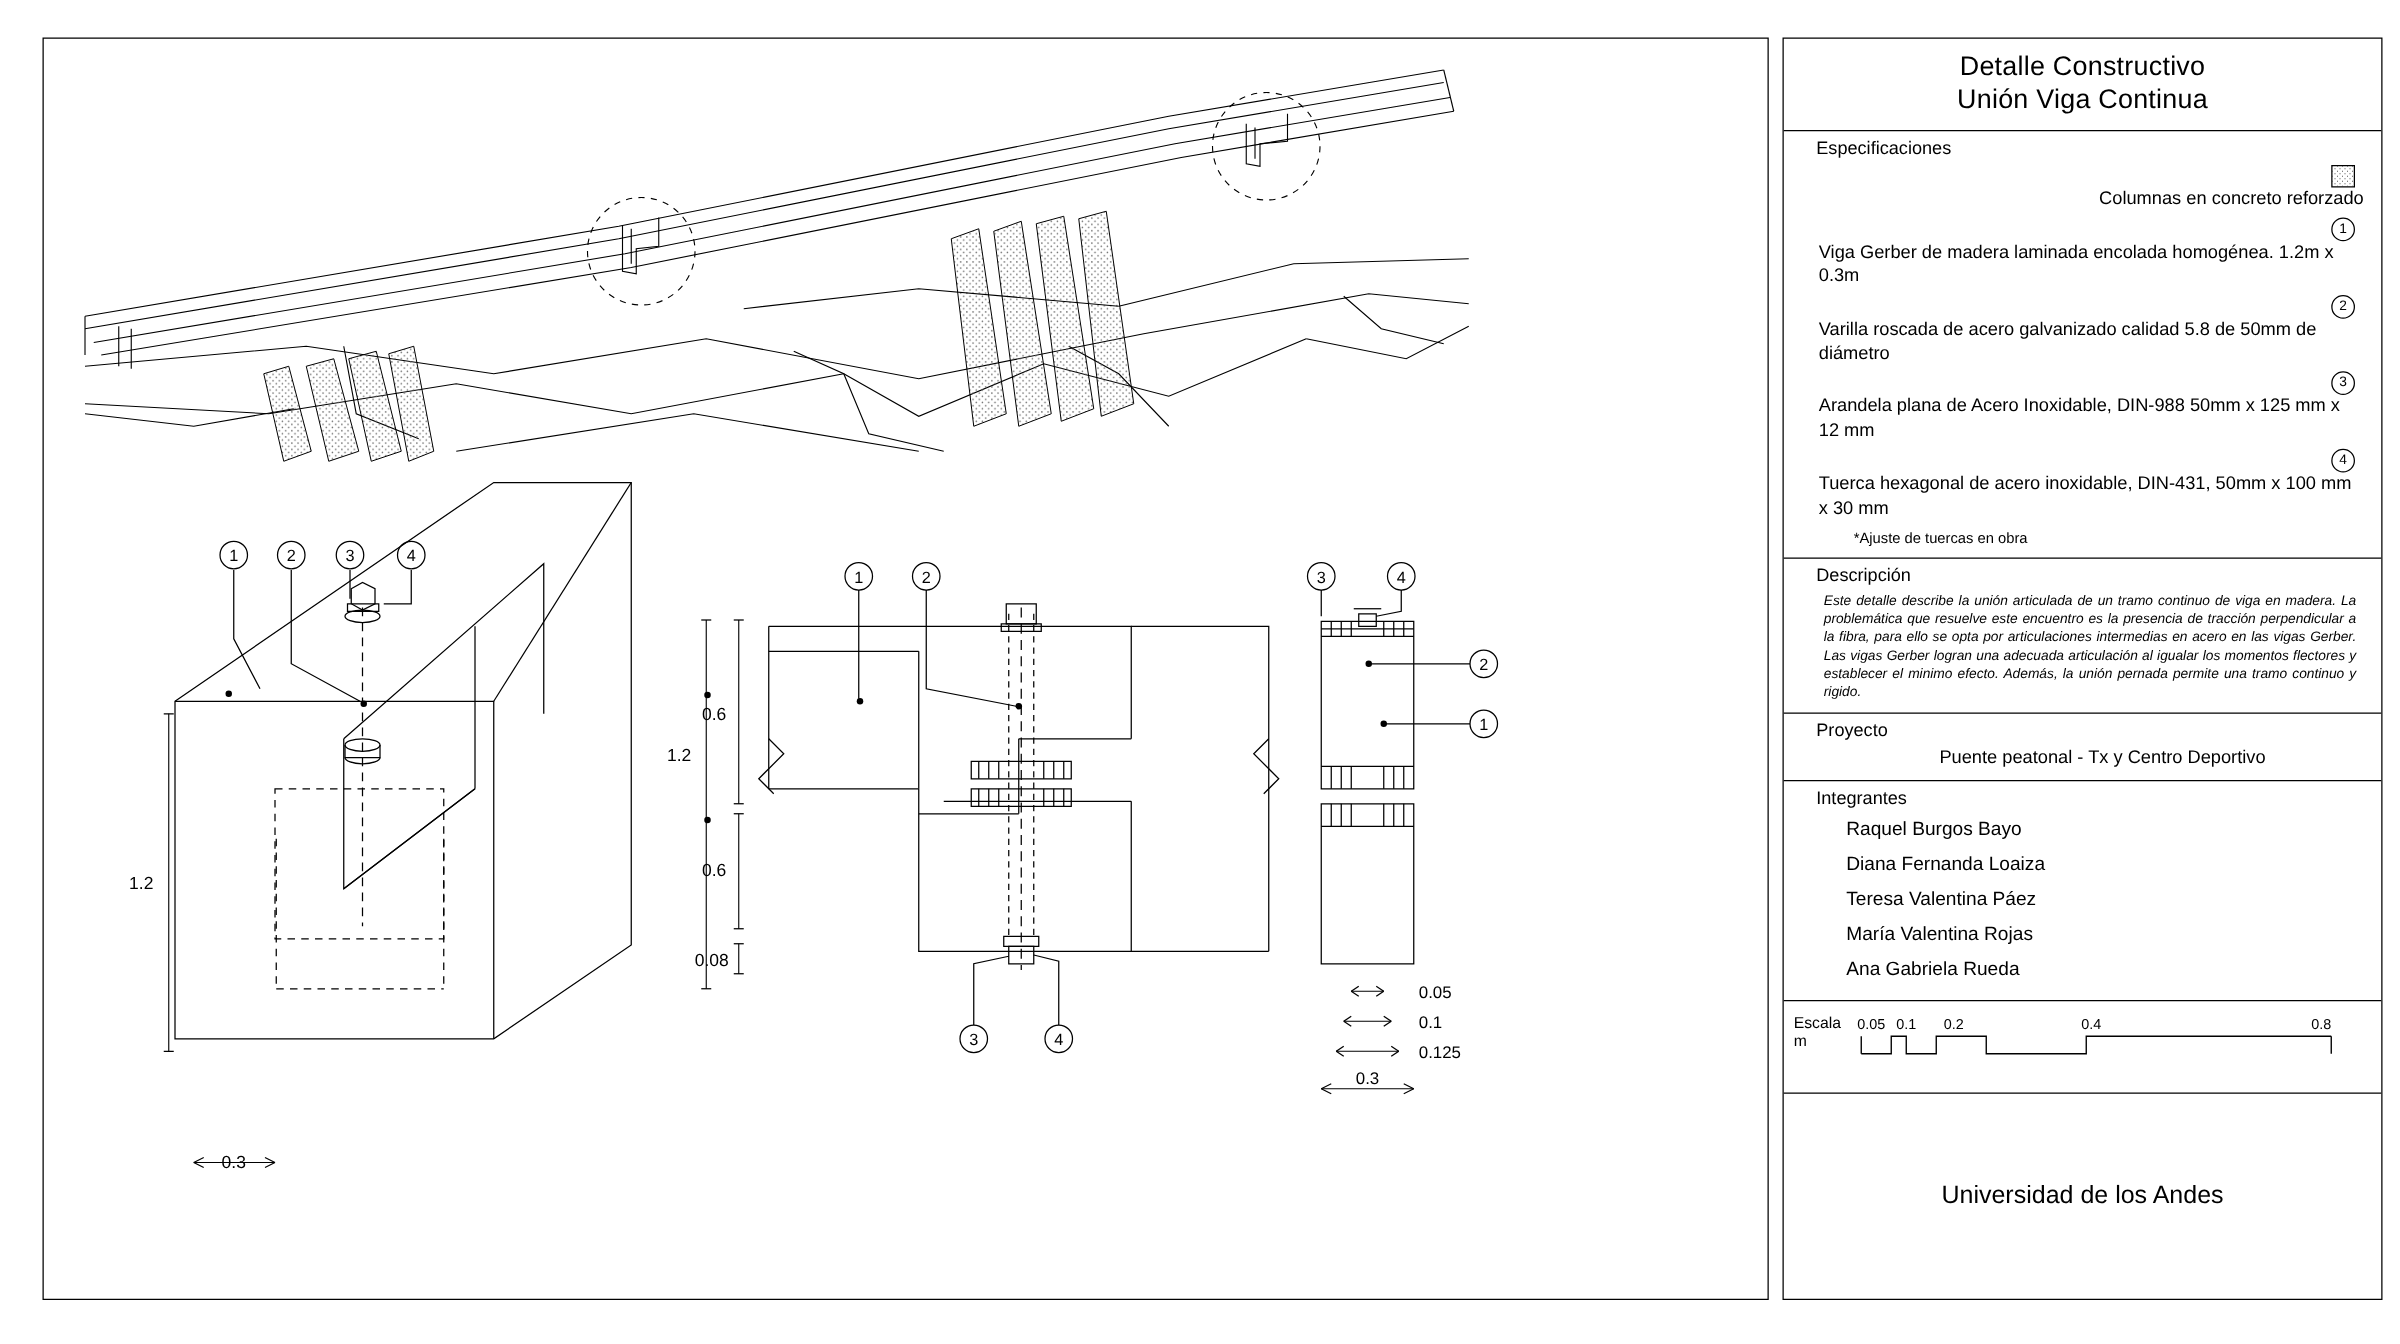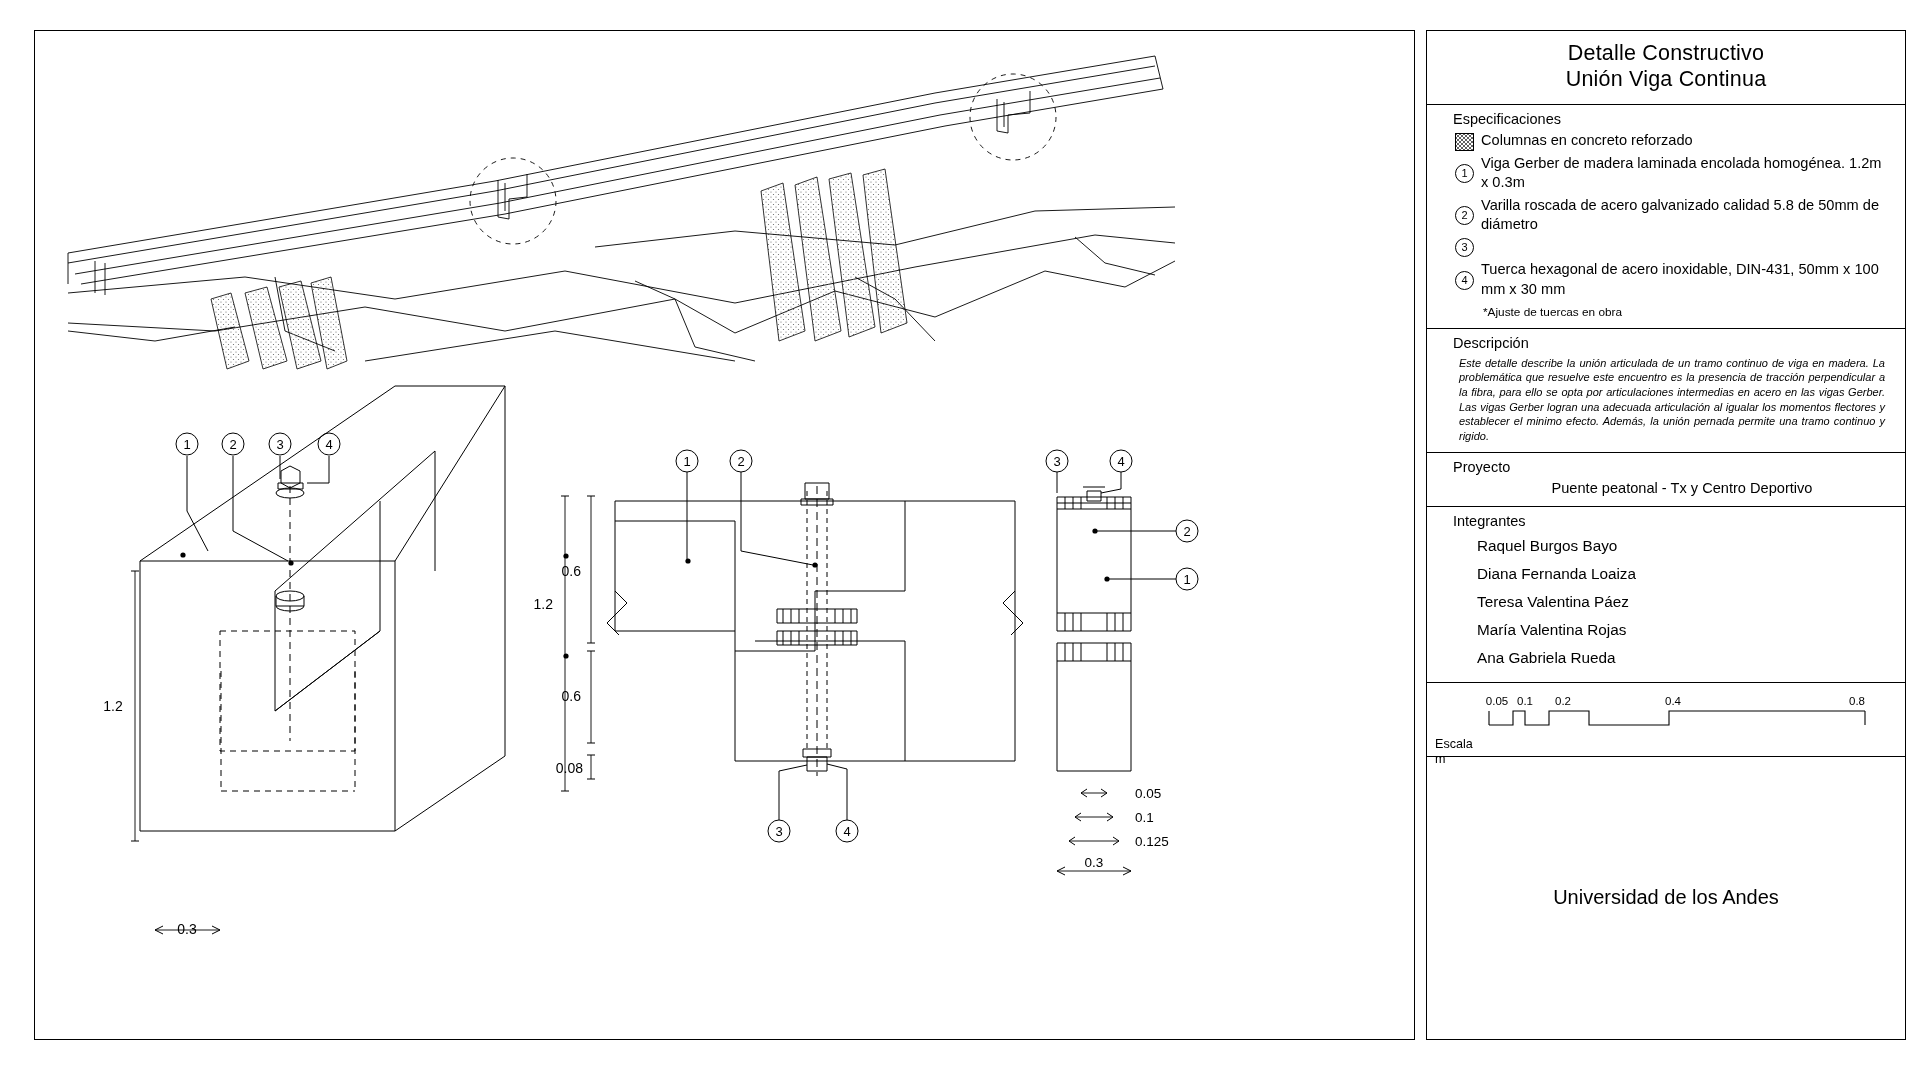--- a/index.html
+++ b/index.html
@@ -57,22 +57,23 @@
     letter-spacing: .2px;
     line-height: 1.23;
   }
   .sec-head {
     font-size: 14.5px;
     padding: 6px 0 3px 26px;
   }
   .spec-block { padding-bottom: 9px; }
   .spec-row {
     display: flex;
-    align-items: center;
+    align-items: flex-end;
     padding: 1.5px 14px 1.5px 28px;
+    flex-direction: column;
   }
   .spec-marker {
     flex: 0 0 auto;
     width: 26px;
     display: flex;
     justify-content: flex-start;
     align-items: flex-start;
     padding-top: 1px;
   }
   .circ-num {
@@ -125,21 +126,20 @@
   .scale-block {
     position: relative;
     height: 74px;
     padding: 0;
   }
   .scale-label {
     position: absolute;
     left: 8px; top: 10px;
     font-size: 12.6px;
     line-height: 1.25;
-    margin-top: 44px;
   }
   .scale-svg { position: absolute; left: 58px; top: 6px; }
   .univ-block {
     flex: 1 1 auto;
     display: flex;
     align-items: center;
     justify-content: center;
     min-height: 52px;
   }
   .univ-text { font-size: 20px; }
@@ -430,20 +430,21 @@
         <div class="spec-marker">
           <span class="circ-num">2</span>
         </div>
         <div class="spec-text">Varilla roscada de acero galvanizado calidad 5.8 de 50mm de diámetro</div>
       </div>
 
       <div class="spec-row">
         <div class="spec-marker">
           <span class="circ-num">3</span>
         </div>
+        <div class="spec-text">Arandela plana de Acero Inoxidable, DIN-988 50mm x 125 mm x 12 mm</div>
       </div>
 
       <div class="spec-row">
         <div class="spec-marker">
           <span class="circ-num">4</span>
         </div>
         <div class="spec-text">Tuerca hexagonal de acero inoxidable, DIN-431, 50mm x 100 mm x 30 mm</div>
       </div>
 
       <div class="spec-note">*Ajuste de tuercas en obra</div>

